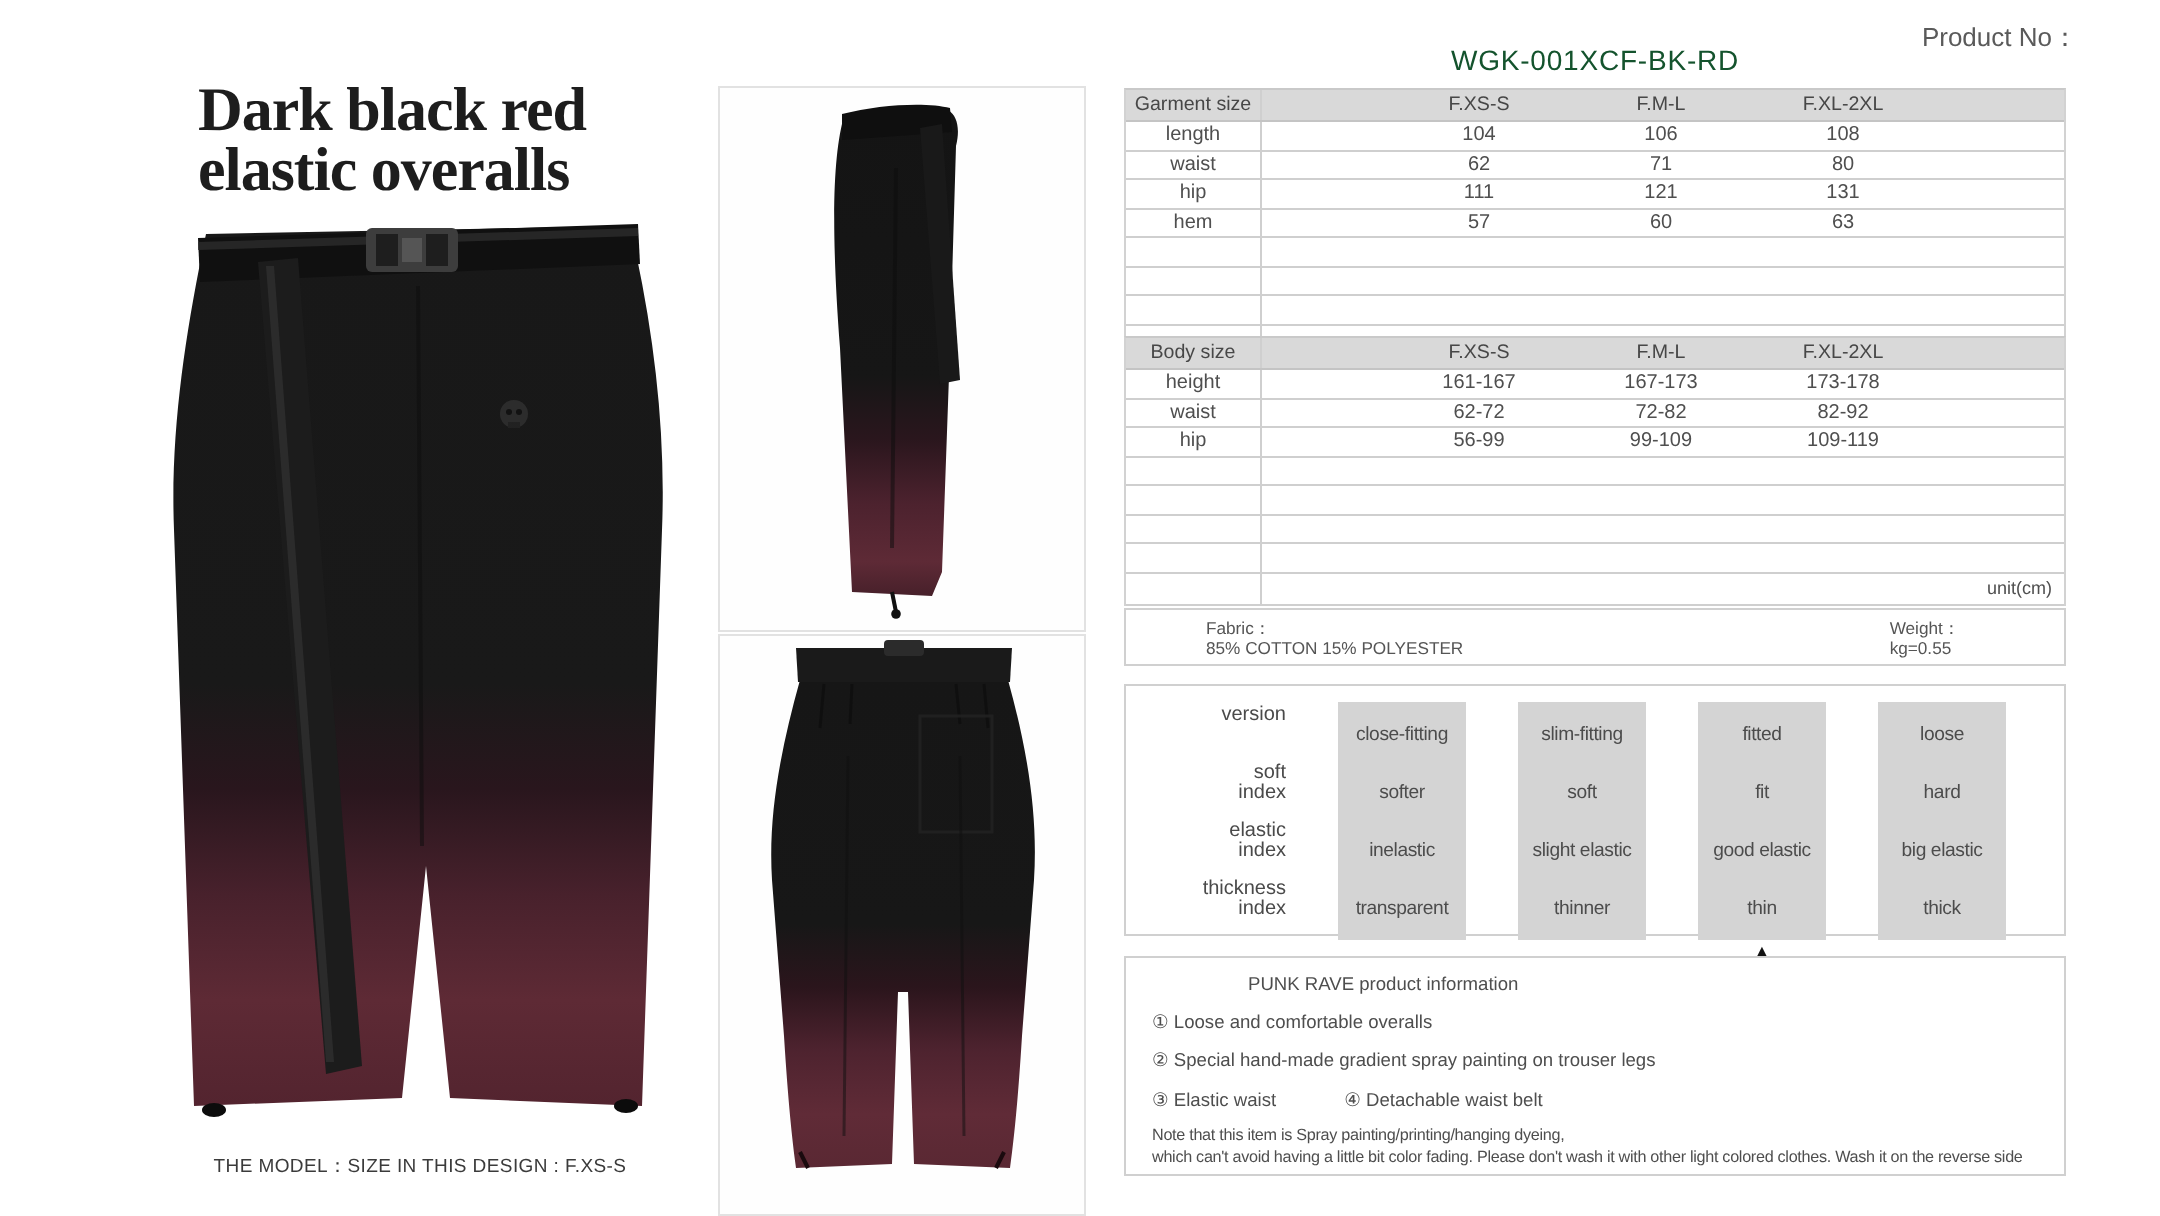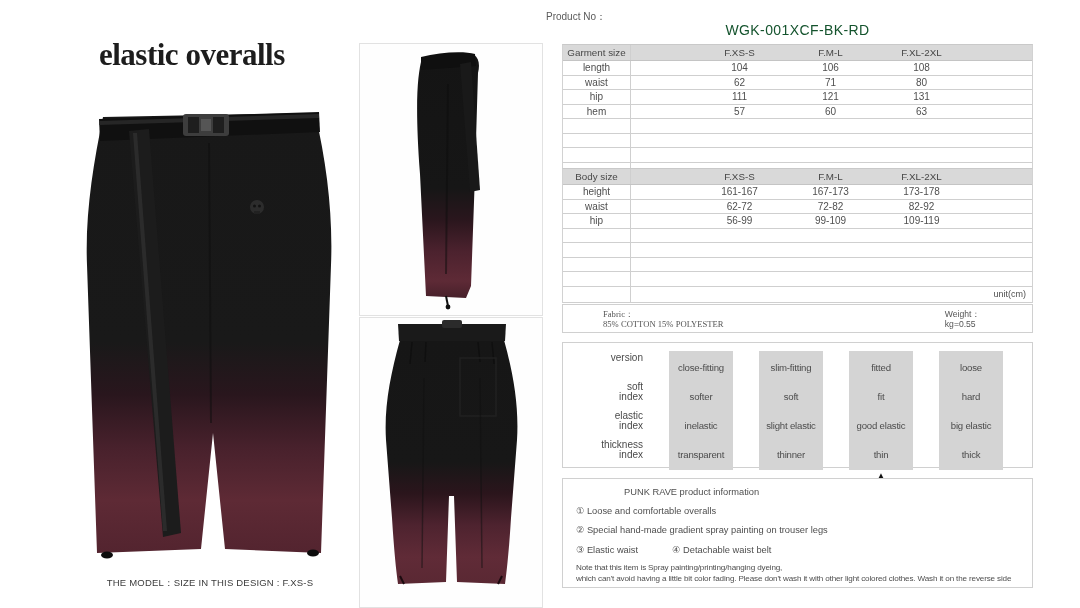--- a/index.html
+++ b/index.html
@@ -13,41 +13,41 @@
   .photo-main{position:absolute; left:85px; top:103px; width:250px; height:470px;}
   .caption{position:absolute; left:75px; top:577px; width:270px; text-align:center;
     font-size:9.5px; color:#3b3b3b; letter-spacing:0.2px;}
 
   
   .frame{position:absolute; background:#fefefe; border:1px solid #e2e2e2; box-sizing:border-box;}
   .frame-top{left:359px; top:43px; width:184px; height:273px;}
   .frame-bottom{left:359px; top:317px; width:184px; height:291px;}
 
   
-  .prod-label{position:absolute; left:546px; top:10px; width:471px; text-align:left;
-    font-size:10px; color:#5a5a5a;}
+  .prod-label{position:absolute; left:568px; top:10px; width:471px; text-align:right;
+    font-size:13px; color:#5a5a5a;}
   .prod-no{position:absolute; left:562px; top:22px; width:471px; text-align:center;
     font-size:14px; color:#14532d; letter-spacing:0.4px;}
 
   .sizetable{position:absolute; left:562px; width:471px; box-sizing:border-box;
     border-left:1px solid #d2d2d2; border-right:1px solid #d2d2d2; font-size:10px; color:#4f4f4f;}
   .t-garment{top:44px; border-top:1px solid #c9c9c9;}
   .t-body{top:168px; border-top:1px solid #c9c9c9;}
   .trow{display:grid; grid-template-columns:68px 63px 91px 91px 91px 65px;
     border-bottom:1px solid #cfcfcf; height:13.5px; align-items:center;}
   .trow.hdr{background:#d9d9d9; height:15px; border-bottom:1px solid #c4c4c4; font-size:9.8px; color:#474747;}
   .trow.datarow{height:13.5px;}
   .trow.unitrow{height:15px;}
   .tcell{text-align:center; overflow:hidden; white-space:nowrap;}
   .tcell.lab{border-right:1px solid #cfcfcf; height:100%; display:flex; align-items:center; justify-content:center;}
   .tcell.unit{grid-column:3 / span 4; text-align:right; padding-right:6px; font-size:9px; color:#4f4f4f;}
 
   .boxed{position:absolute; left:562px; width:471px; border:1px solid #d0d0d0; box-sizing:border-box; background:#fff;}
   .fabric-box{top:304px; height:29px; display:flex; align-items:center; justify-content:space-between;}
-  .fabric-left{margin-left:40px; font-size:8.6px; line-height:10px; color:#555;font-family:Liberation Serif, serif;}
+  .fabric-left{margin-left:40px; font-size:8.6px; line-height:10px; color:#555;}
   .fabric-right{margin-right:52px; font-size:8.6px; line-height:10px; color:#555;}
 
   .attr-box{top:342px; height:126px; padding-top:8px;}
   .attr-row{display:grid; grid-template-columns:80px 64px 64px 64px 64px; column-gap:26px; height:29px;}
   .attr-label{text-align:right; font-size:10px; line-height:10px; color:#4a4a4a; padding-top:2px;}
   .attr-cell{display:flex; flex-direction:column; align-items:center;}
   .tag{width:64px; height:32px; background:#d4d4d4; color:#4c4c4c; font-size:9.6px;
     display:flex; align-items:center; justify-content:center; white-space:nowrap; letter-spacing:-0.2px;}
   .tri{height:10px; line-height:10px; font-size:8px; color:#111; visibility:hidden; margin-top:1px;}
 
@@ -56,20 +56,21 @@
   .info-item{margin-top:8px;}
   .info-pair{margin-top:9px; display:flex; gap:34px;}
   .note{margin-top:8px; font-size:8.1px; line-height:10.5px; letter-spacing:-0.15px; white-space:nowrap;}
 </style>
 </head>
 <body>
 
 <div id="canvas">
 
   <div class="title">
+    <div>Dark black red</div>
     <div>elastic overalls</div>
   </div>
 
   <svg class="photo-main" viewBox="0 0 250 470">
     <defs>
       <linearGradient id="gFront" x1="0" y1="0" x2="0" y2="1">
         <stop offset="0" stop-color="#181818"></stop>
           <stop offset="0.52" stop-color="#191919"></stop>
         <stop offset="0.64" stop-color="#29161d"></stop>
           <stop offset="0.76" stop-color="#48212c"></stop>

